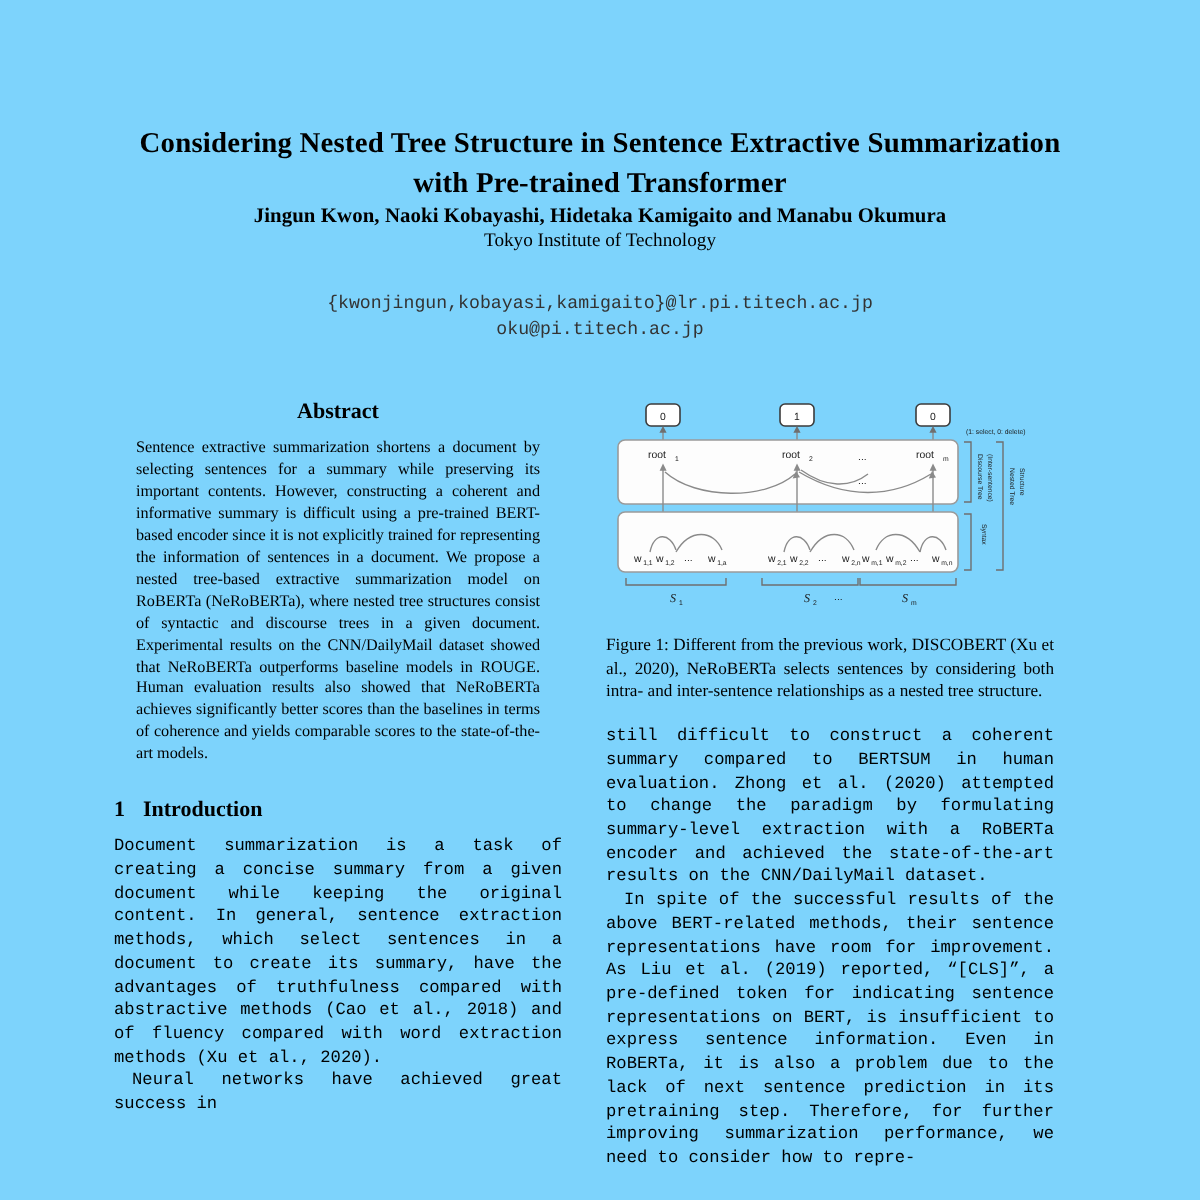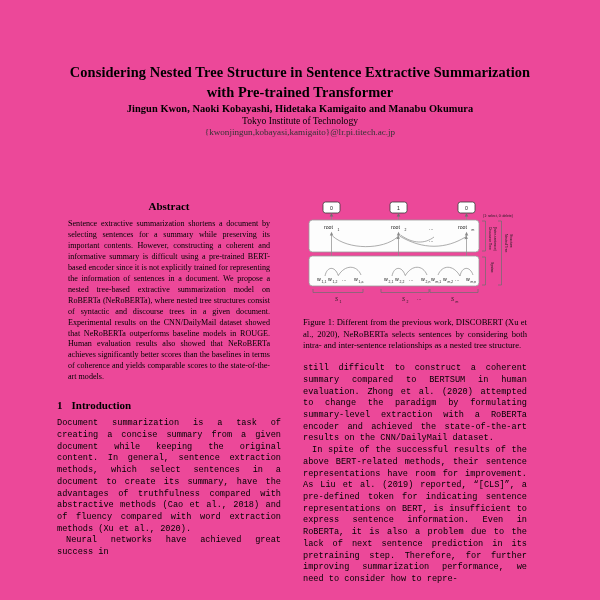--- a/index.html
+++ b/index.html
@@ -12,21 +12,21 @@
     height: 600px;
     overflow: hidden;
     font-family: "Liberation Serif", "DejaVu Serif", serif;
     color: #000000;
   }
 
   .page {
     position: relative;
     width: 600px;
     height: 600px;
-    background: #ec4899;
+    background: #7dd3fc;
     box-sizing: border-box;
     padding: 0;
   }
 
   
   .title-block {
     padding-top: 62px;
     text-align: center;
   }
   .paper-title {
@@ -40,22 +40,22 @@
     font-size: 10.4px;
     font-weight: bold;
     letter-spacing: 0.05px;
   }
   .affiliation {
     margin-top: 1px;
     font-size: 9.6px;
     font-weight: normal;
   }
   .emails {
-    margin-top: 0;
-    font-family: Liberation Serif, serif;
+    margin-top: 19px;
+    font-family: Liberation Mono, monospace;
     font-size: 9.1px;
     line-height: 1.45;
     color: #333333;
   }
   .emails div { white-space: pre; }
 
   
   .columns {
     position: absolute;
     top: 196px;
@@ -145,20 +145,21 @@
 
   <div class="title-block">
     <div class="paper-title">
       <span>Considering Nested Tree Structure in Sentence Extractive Summarization</span><br>
       <span>with Pre-trained Transformer</span>
     </div>
     <div class="authors">Jingun Kwon, Naoki Kobayashi, Hidetaka Kamigaito and Manabu Okumura</div>
     <div class="affiliation">Tokyo Institute of Technology</div>
     <div class="emails">
       <div>{kwonjingun,kobayasi,kamigaito}@lr.pi.titech.ac.jp</div>
+      <div>oku@pi.titech.ac.jp</div>
     </div>
   </div>
 
   <div class="columns">
 
     <div class="col">
 
       <div class="abstract-head">Abstract</div>
       <div class="abstract-body">Sentence extractive summarization shortens a document by selecting sentences for a summary while preserving its important contents. However, constructing a coherent and informative summary is difficult using a pre-trained BERT-based encoder since it is not explicitly trained for representing the information of sentences in a document. We propose a nested tree-based extractive summarization model on RoBERTa (NeRoBERTa), where nested tree structures consist of syntactic and discourse trees in a given document. Experimental results on the CNN/DailyMail dataset showed that NeRoBERTa outperforms baseline models in ROUGE. Human evaluation results also showed that NeRoBERTa achieves significantly better scores than the baselines in terms of coherence and yields comparable scores to the state-of-the-art models.</div>
 

